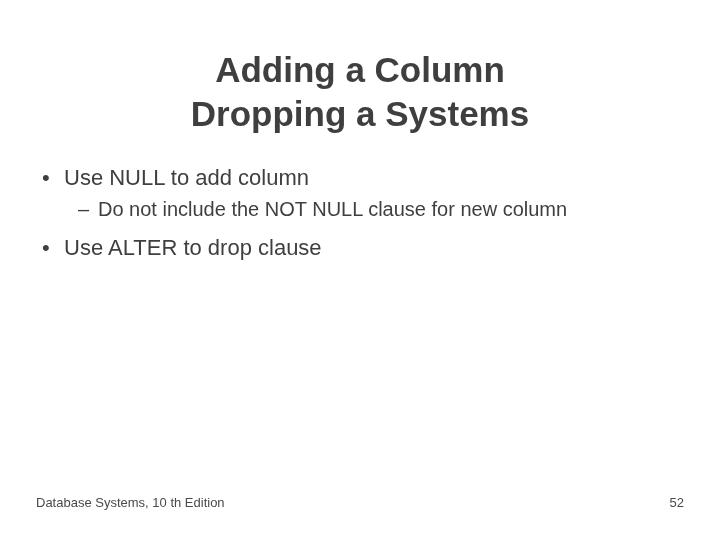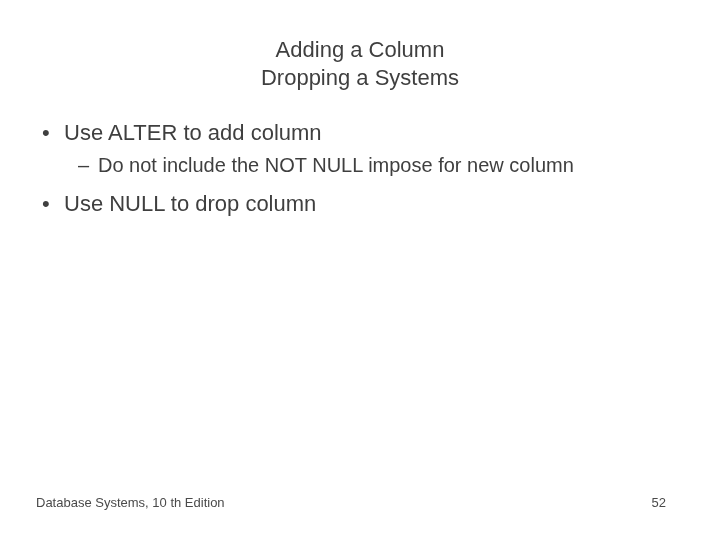--- a/index.html
+++ b/index.html
@@ -13,24 +13,24 @@
     overflow: hidden;
   }
   .slide {
     width: 100%;
     height: 100%;
     padding: 24px 36px 0 36px;
     position: relative;
   }
   .title {
     text-align: center;
-    font-size: 22px;
+    font-size: 35px;
     line-height: 1.25;
-    font-weight: 400;
-    margin-top: 12px;
+    font-weight: 700;
+    margin-top: 24px;
     margin-bottom: 28px;
   }
   .content {
     font-size: 22px;
     line-height: 1.25;
   }
   .bullet-1 {
     margin-left: 28px;
     position: relative;
     margin-bottom: 6px;
@@ -51,45 +51,45 @@
   .bullet-2::before {
     content: "–";
     position: absolute;
     left: -20px;
     top: 0;
   }
   .footer {
     position: absolute;
     bottom: 30px;
     left: 36px;
-    right: 54px;
+    right: 36px;
     font-size: 13px;
     color: #4a4a4a;
     display: flex;
     justify-content: space-between;
   }
 </style>
 </head>
 <body>
 
 <div class="slide">
   <h1 class="title">
     <span>Adding a Column</span><br>
     <span>Dropping a Systems</span>
   </h1>
 
   <div class="content">
     <div class="bullet-1">
-      <span>Use ALTER to add column</span>
+      <span>Use NULL to add column</span>
     </div>
     <div class="bullet-2">
-      <span>Do not include the NOT NULL impose for new column</span>
+      <span>Do not include the NOT NULL clause for new column</span>
     </div>
     <div class="bullet-1">
-      <span>Use NULL to drop column</span>
+      <span>Use ALTER to drop clause</span>
     </div>
   </div>
 
   <div class="footer">
     <span>Database Systems, 10 th Edition</span>
     <span>52</span>
   </div>
 </div>
 
 </body></html>

